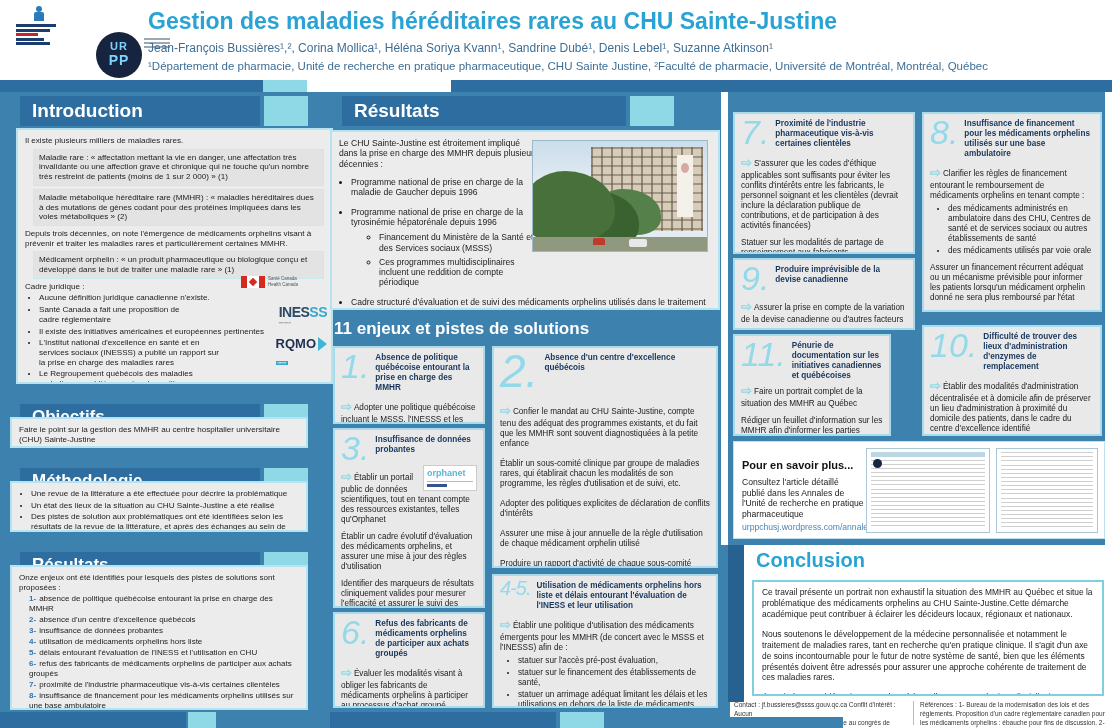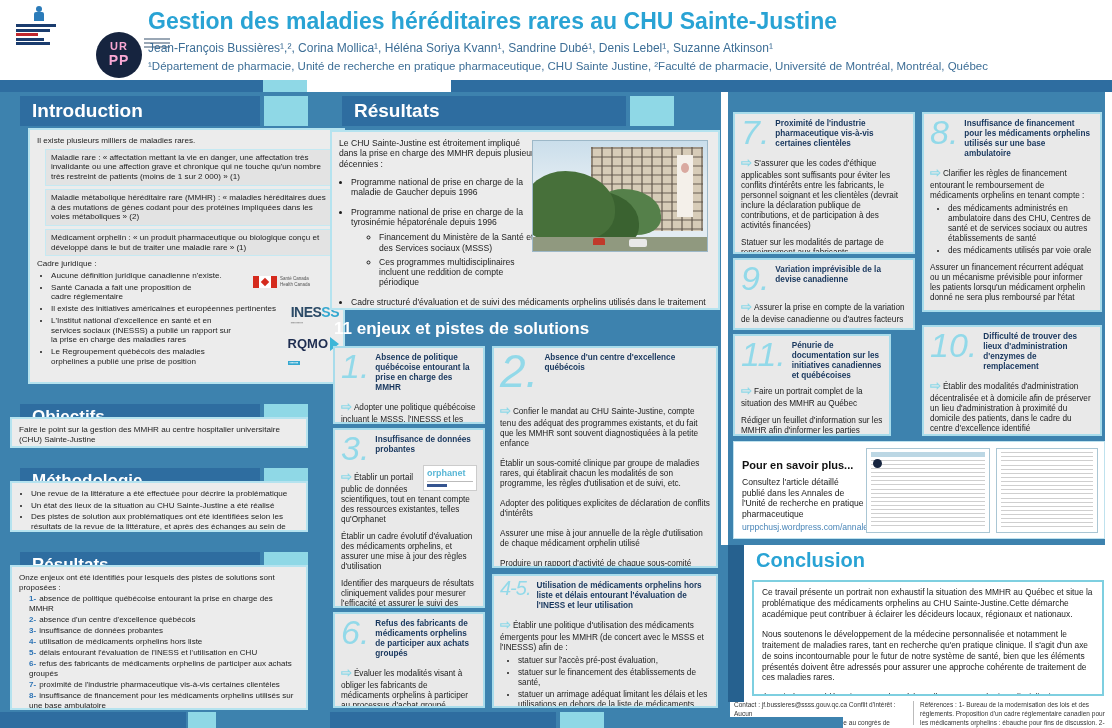--- a/index.html
+++ b/index.html
@@ -14,21 +14,21 @@
   .affils { left:148px; top:60px; font-size:11.5px; color:#3d6e96; }
 
   .chu-logo { left:12px; top:6px; width:54px; height:70px; }
   .chu-person { width:14px; height:16px; margin:0 auto 2px auto; position:relative; }
   .chu-person .hd { position:absolute; left:4px; top:0; width:6px; height:6px; border-radius:50%; background:#2b7bb9; }
   .chu-person .bd { position:absolute; left:2px; top:6px; width:10px; height:9px; background:#2b7bb9; border-radius:2px 2px 0 0; }
   .chu-line { height:3px; background:#1a3c6e; margin:1.5px 4px; }
   .chu-line.red { background:#c0272d; width:22px; }
   .chu-line.w1 { width:40px; } .chu-line.w2 { width:34px; } .chu-line.w3 { width:28px; }
 
-  .urpp-logo { left:96px; top:32px; width:46px; height:46px; border-radius:50%; background:#16243f; color:#f9a8d4; text-align:center; }
+  .urpp-logo { left:96px; top:32px; width:46px; height:46px; border-radius:50%; background:#16243f; color:#7dd3fc; text-align:center; }
   .urpp-logo .t1 { display:block; font-size:11px; font-weight:bold; padding-top:8px; letter-spacing:1px; }
   .urpp-logo .t2 { display:block; font-size:14px; font-weight:bold; letter-spacing:1px; }
   .urpp-tag { left:144px; top:38px; width:26px; }
   .urpp-tag div { height:2px; background:#9aa7b5; margin-bottom:2px; }
 
   
   .band-dark { background:#2e6da0; }
   .band-cyan { background:#8fd8e6; }
   .bodybg { left:0; top:92px; width:1112px; height:636px; background:#3d82ae; }
   .gapstrip { background:#ffffff; }
@@ -162,24 +162,25 @@
 
   <div class="abs bodybg"></div>
   <div class="abs gapstrip" style="left:721px;top:92px;width:7px;height:453px"></div>
   <div class="abs gapstrip" style="left:1105px;top:92px;width:7px;height:453px"></div>
 
   <div class="abs sec-hdr h30" style="left:8px;top:96px;width:300px">
     <div class="bar" style="width:250px">Introduction</div>
     <div class="sq"></div>
   </div>
 
-  <div class="abs gbox" id="intro-box" style="left:28px;top:128px;width:317px;height:256px">
+  <div class="abs gbox" id="intro-box" style="left:16px;top:128px;width:317px;height:256px">
     <p>Il existe plusieurs milliers de maladies rares.</p>
     <div class="defbox">Maladie rare : « affectation mettant la vie en danger, une affectation très invalidante ou une affection grave et chronique qui ne touche qu'un nombre très restreint de patients (moins de 1 sur 2 000) » (1)</div>
     <div class="defbox">Maladie métabolique héréditaire rare (MMHR) : « maladies héréditaires dues à des mutations de gènes codant pour des protéines impliquées dans les voies métaboliques » (2)</div>
+    <p>Depuis trois décennies, on note l'émergence de médicaments orphelins visant à prévenir et traiter les maladies rares et particulièrement certaines MMHR.</p>
     <div class="defbox">Médicament orphelin : « un produit pharmaceutique ou biologique conçu et développé dans le but de traiter une maladie rare » (1)</div>
     <p>Cadre juridique :</p>
     <ul>
       <li>Aucune définition juridique canadienne n'existe.</li>
       <li>Santé Canada a fait une proposition de cadre réglementaire</li>
       <li>Il existe des initiatives américaines et européennes pertinentes</li>
       <li>L'Institut national d'excellence en santé et en services sociaux (INESSS) a publié un rapport sur la prise en charge des maladies rares</li>
       <li>Le Regroupement québécois des maladies orphelines a publié une prise de position</li>
     </ul>
 
@@ -347,21 +348,21 @@
         <span class="enum">7.</span>
         <span class="etitle">Proximité de l'industrie pharmaceutique vis-à-vis certaines clientèles</span>
       </div>
     <p class="sol"><span class="arrow">⇨</span><span>S'assurer que les codes d'éthique applicables sont suffisants pour éviter les conflits d'intérêts entre les fabricants, le personnel soignant et les clientèles (devrait inclure la déclaration publique de contributions, et de participation à des activités financées)</span></p>
     <p class="sol2">Statuer sur les modalités de partage de renseignement aux fabricants</p>
   </div>
 
   <div class="ebox" style="left:733px;top:258px;width:182px;height:72px">
     <div class="ehead">
         <span class="enum">9.</span>
-        <span class="etitle">Variation imprévisible de la devise canadienne</span>
+        <span class="etitle">Produire imprévisible de la devise canadienne</span>
       </div>
     <p class="sol"><span class="arrow">⇨</span><span>Assurer la prise en compte de la variation de la devise canadienne ou d'autres facteurs</span></p>
   </div>
 
   <div class="ebox" style="left:733px;top:334px;width:158px;height:102px">
     <div class="ehead">
         <span class="enum">11.</span>
         <span class="etitle">Pénurie de documentation sur les initiatives canadiennes et québécoises</span>
       </div>
     <p class="sol" style="margin-top:2px"><span class="arrow">⇨</span><span>Faire un portrait complet de la situation des MMHR au Québec</span></p>

